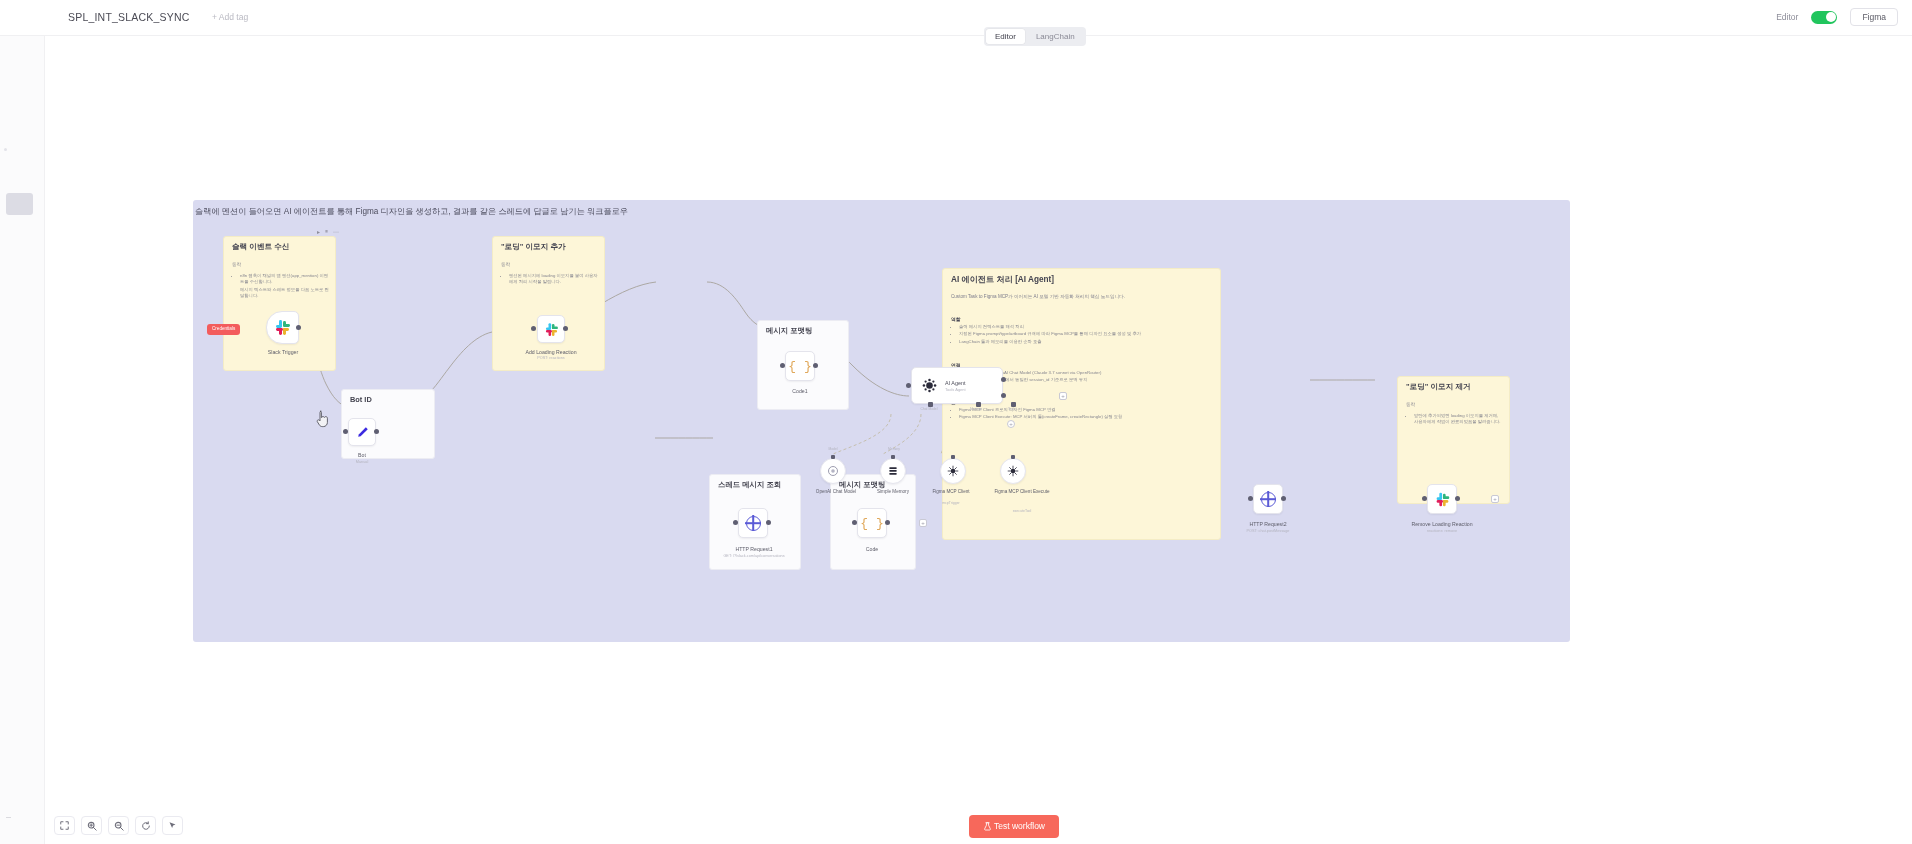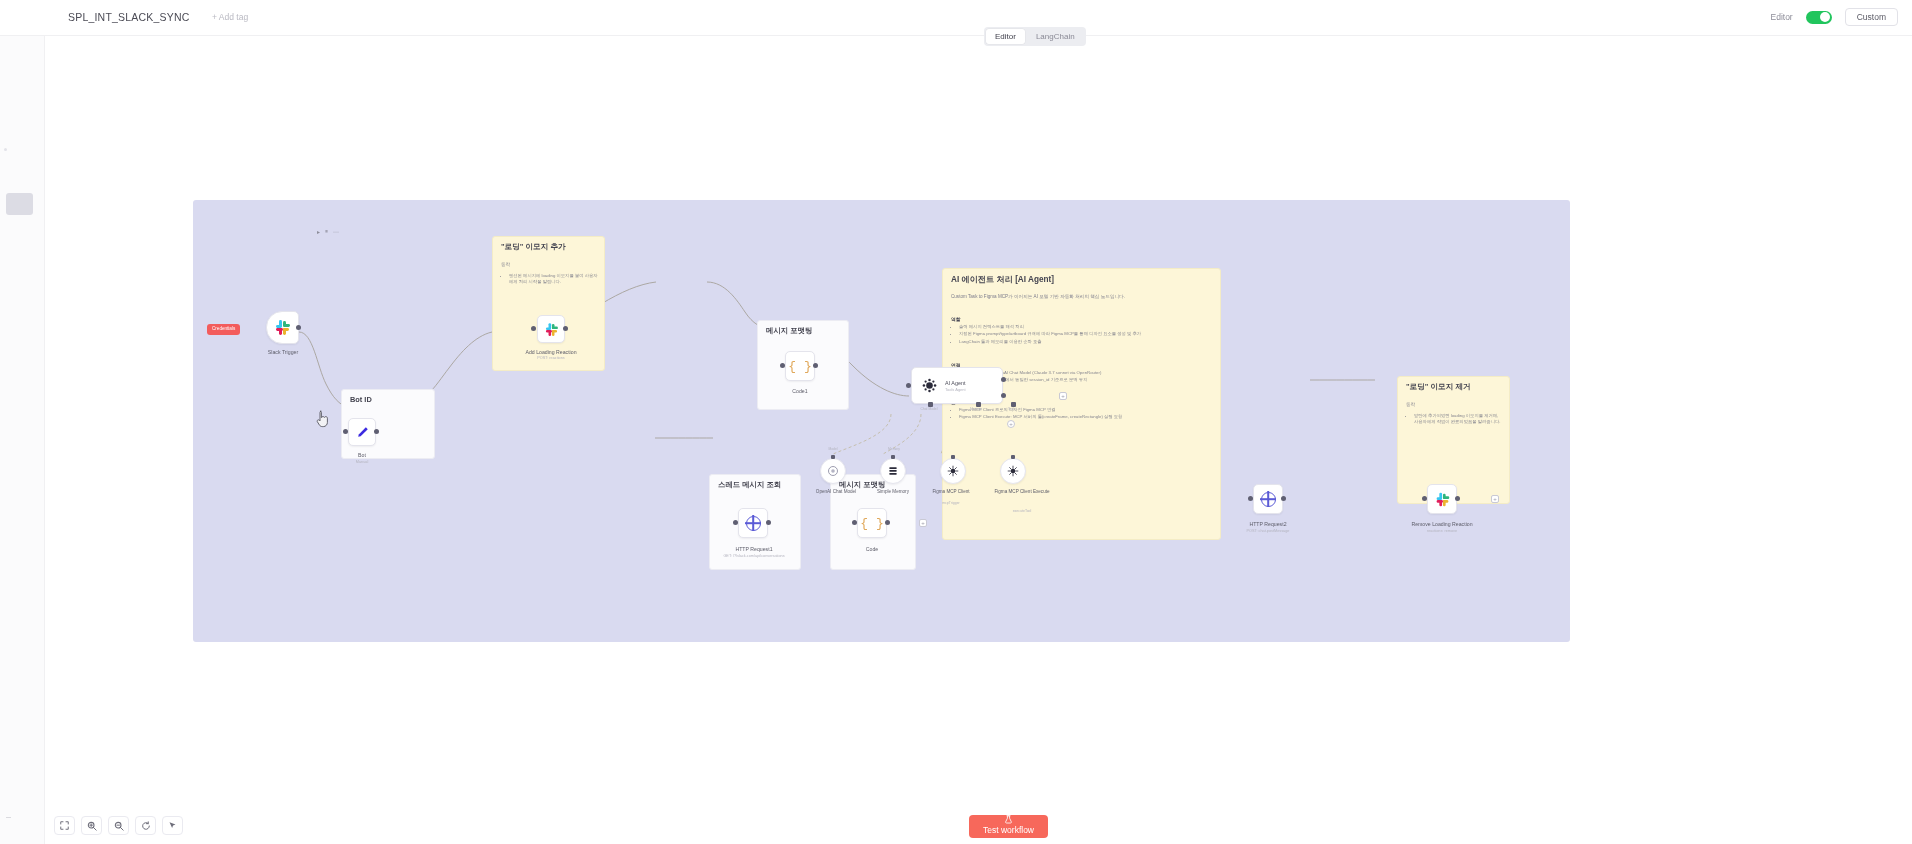--- a/index.html
+++ b/index.html
@@ -170,21 +170,21 @@
   .bottom { position:absolute; left:45px; bottom:0; width:1867px; height:37px; background:#fff; z-index: 40;}
   .zoomgroup { position:absolute; left: 9px; bottom: 9px; display:flex; gap: 6px; }
   .zbtn {
     width: 21px; height: 19px; border: 1px solid #eaeaf0; border-radius: 4px;
     background:#fff; display:flex; align-items:center; justify-content:center;
     color:#6e6e7a; font-size: 9px; line-height:1;
   }
   .testbtn {
     position:absolute; left: 924px; bottom: 6px; height: 23px; padding: 0 14px;
     background:#f7685b; color:#fff; border-radius:4px; font-size: 8.5px;
-    display:flex; align-items:center; gap:2px; line-height:1;flex-direction:column;
+    display:flex; align-items:center; gap:2px; line-height:1;
   }
 </style>
 </head>
 <body>
 
 <div id="app">
 
   <div class="topbar">
     <div class="tb-name">SPL_INT_SLACK_SYNC</div>
     <div class="tb-addtag">+ Add tag</div>
@@ -192,39 +192,40 @@
     <div class="tb-tabs">
       <div class="tb-tab active">Editor</div>
       <div class="tb-tab">LangChain</div>
     </div>
 
     <div class="tb-right">
       <div class="tb-activelbl">Editor</div>
       <div class="toggle">
           <div class="knob"></div>
         </div>
-      <div class="tb-share">Custom</div>
+      <div class="tb-share">Figma</div>
     </div>
   </div>
 
   <div class="rail">
     <div class="rail-add">
       <svg width="9" height="9" viewBox="0 0 12 12">
           <circle cx="6" cy="6" r="2.3" fill="#4a4a55"></circle>
           <path d="M6 0.6v2M6 9.4v2M0.6 6h2M9.4 6h2" stroke="#4a4a55" stroke-width="1.1" stroke-linecap="round"></path>
         </svg>
     </div>
     <div class="rail-dot"></div>
     <div class="rail-scroll"></div>
     <div class="rail-min">–</div>
   </div>
 
   <div class="canvas">
 
     <div class="wf-bg"></div>
+    <div class="wf-title">슬랙에 멘션이 들어오면 AI 에이전트를 통해 Figma 디자인을 생성하고, 결과를 같은 스레드에 답글로 남기는 워크플로우</div>
 
     <svg class="wires">
       <g fill="none" stroke="#a6a29a" stroke-width="0.9">
         <path d="M254,296 C268,296 272,330 281,348 C288,362 294,368 303,372"></path>
         <path d="M352,372 C378,372 390,350 404,332 C416,316 430,300 447,296"></path>
         <path d="M487,296 C516,296 534,282 556,268 C576,256 594,248 611,246"></path>
         <path d="M662,246 C680,246 692,264 700,276 C708,288 716,292 724,292"></path>
         <path d="M745,292 C770,292 790,312 808,330 C830,352 850,360 864,360"></path>
         <path d="M610,402 C632,402 650,402 668,402"></path>
         <path d="M930,344 C960,344 980,344 1010,344"></path>
@@ -234,20 +235,30 @@
         <path d="M930,360 C948,360 965,360 980,360"></path>
       </g>
       <g fill="none" stroke="#c2bba6" stroke-width="0.9" stroke-dasharray="3 2.4">
         <path d="M846,378 C846,398 812,408 788,418"></path>
         <path d="M876,378 C876,398 852,410 838,418"></path>
         <path d="M906,378 C906,398 900,406 896,418"></path>
         <path d="M906,378 C906,396 930,404 946,418"></path>
       </g>
     </svg>
 
+    <div class="note" style="left:178px; top:200px; width:113px; height:135px;">
+      <div class="note-h">슬랙 이벤트 수신</div>
+      <div class="note-sub" style="top:25px;">동작</div>
+      <div class="note-b" style="top:36px;">
+        <ul>
+          <li>n8n 웹훅이 채널의 앱 멘션(app_mention) 이벤트를 수신합니다.</li>
+          <li style="list-style:none;">메시지 텍스트와 스레드 정보를 다음 노드로 전달합니다.</li>
+        </ul>
+      </div>
+    </div>
 
     <div class="node-toolbar" style="left:272px; top:192px;">
       <span>▸</span>
       <span>⏸</span>
       <span>⋯</span>
     </div>
 
     <div class="badge-red" style="left:162px; top:288px;">Credentials</div>
     <div class="node" style="left:221px; top:275px; width:33px; height:33px; border-top-left-radius:16px; border-bottom-left-radius:16px;">
       <div class="slack">

